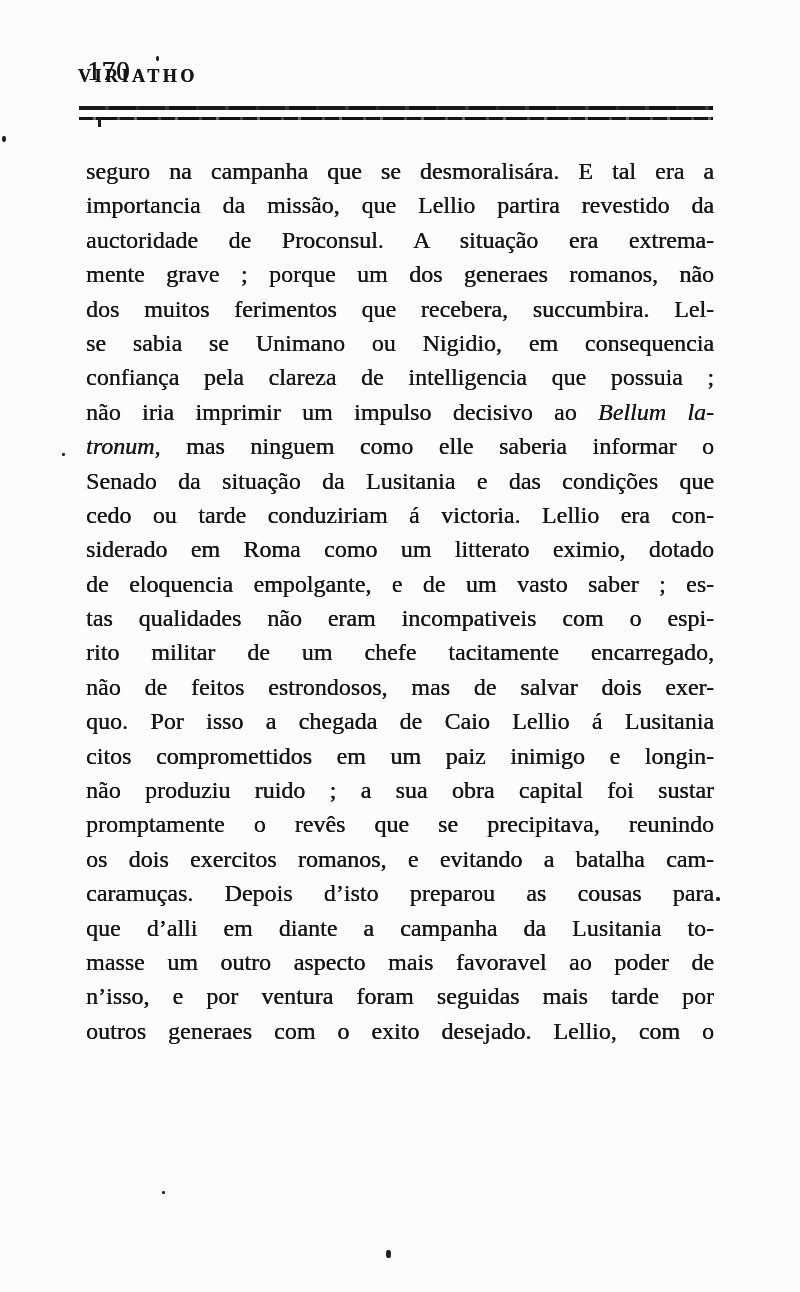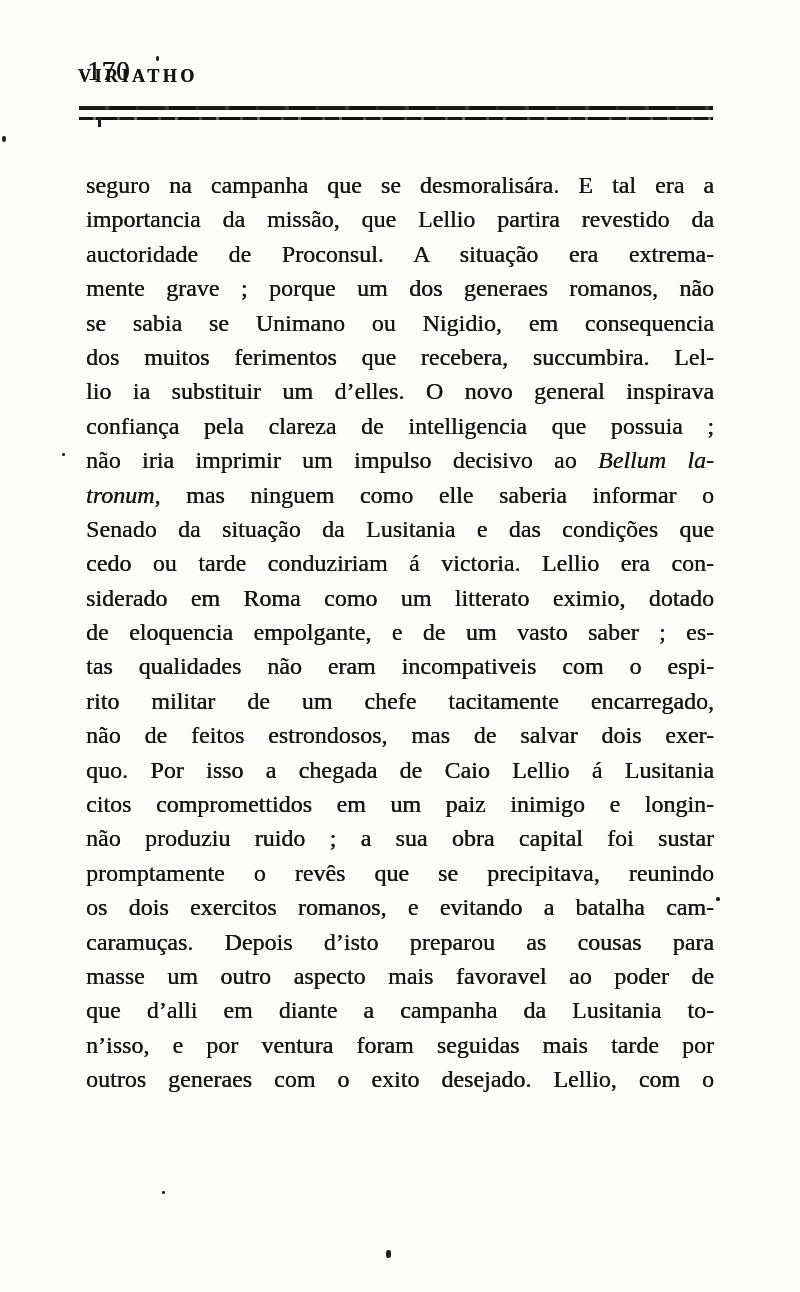--- a/index.html
+++ b/index.html
@@ -40,21 +40,21 @@
     background: repeating-linear-gradient(90deg,
       #161616 0 14px, #6a6a6a 14px 17px, #101010 17px 38px, #4a4a4a 38px 41px);
   }
   .rule-tick {
     position: absolute; left: 98px; top: 118px;
     width: 3px; height: 9px; background: #1c1c1c;
   }
 
   
   .text-block {
-    position: absolute; left: 86px; top: 168px; width: 628px;
+    position: absolute; left: 86px; top: 154px; width: 628px;
   }
   .line {
     font-size: 24px;
     line-height: 34.4px;
     height: 34.4px;
     text-align: justify;
     text-align-last: justify;
     white-space: normal;
     text-shadow: 0.35px 0 0 currentColor;
   }
@@ -79,41 +79,40 @@
 
   <div class="rule rule-top"></div>
   <div class="rule rule-bottom"></div>
   <div class="rule-tick"></div>
 
   <main class="text-block">
     <div class="line">seguro na campanha que se desmoralisára. E tal era a</div>
     <div class="line">importancia da missão, que Lellio partira revestido da</div>
     <div class="line">auctoridade de Proconsul. A situação era extrema-</div>
     <div class="line">mente grave ; porque um dos generaes romanos, não</div>
+    <div class="line">dos muitos ferimentos que recebera, succumbira. Lel-</div>
     <div class="line">se sabia se Unimano ou Nigidio, em consequencia</div>
-    <div class="line">dos muitos ferimentos que recebera, succumbira. Lel-</div>
-    <div class="line">lio ia substituir um d’elles. O novo general inspirava</div>
     <div class="line">confiança pela clareza de intelligencia que possuia ;</div>
     <div class="line"><span>não iria imprimir um impulso decisivo ao </span><span class="italic">Bellum la-</span></div>
     <div class="line"><span class="italic">tronum,</span><span> mas ninguem como elle saberia informar o</span></div>
     <div class="line">Senado da situação da Lusitania e das condições que</div>
     <div class="line">cedo ou tarde conduziriam á victoria. Lellio era con-</div>
     <div class="line">siderado em Roma como um litterato eximio, dotado</div>
     <div class="line">de eloquencia empolgante, e de um vasto saber ; es-</div>
     <div class="line">tas qualidades não eram incompativeis com o espi-</div>
     <div class="line">rito militar de um chefe tacitamente encarregado,</div>
     <div class="line">não de feitos estrondosos, mas de salvar dois exer-</div>
     <div class="line">quo. Por isso a chegada de Caio Lellio á Lusitania</div>
     <div class="line">citos compromettidos em um paiz inimigo e longin-</div>
     <div class="line">não produziu ruido ; a sua obra capital foi sustar</div>
     <div class="line">promptamente o revês que se precipitava, reunindo</div>
     <div class="line">os dois exercitos romanos, e evitando a batalha cam-</div>
     <div class="line">caramuças. Depois d’isto preparou as cousas para</div>
+    <div class="line">que d’alli em diante a campanha da Lusitania to-</div>
     <div class="line">masse um outro aspecto mais favoravel ao poder de</div>
-    <div class="line">que d’alli em diante a campanha da Lusitania to-</div>
     <div class="line">n’isso, e por ventura foram seguidas mais tarde por</div>
     <div class="line">outros generaes com o exito desejado. Lellio, com o</div>
   </main>
 
   <div class="speck s1"></div>
   <div class="speck s2"></div>
   <div class="speck s3"></div>
   <div class="speck s4"></div>
   <div class="speck s5"></div>
   <div class="speck s6"></div>

